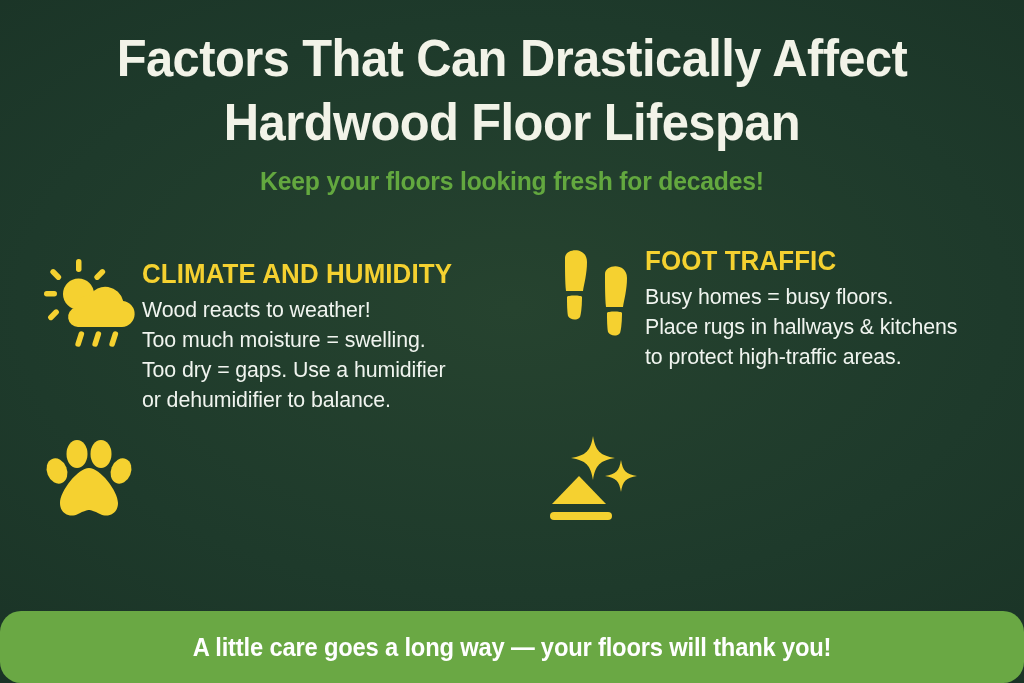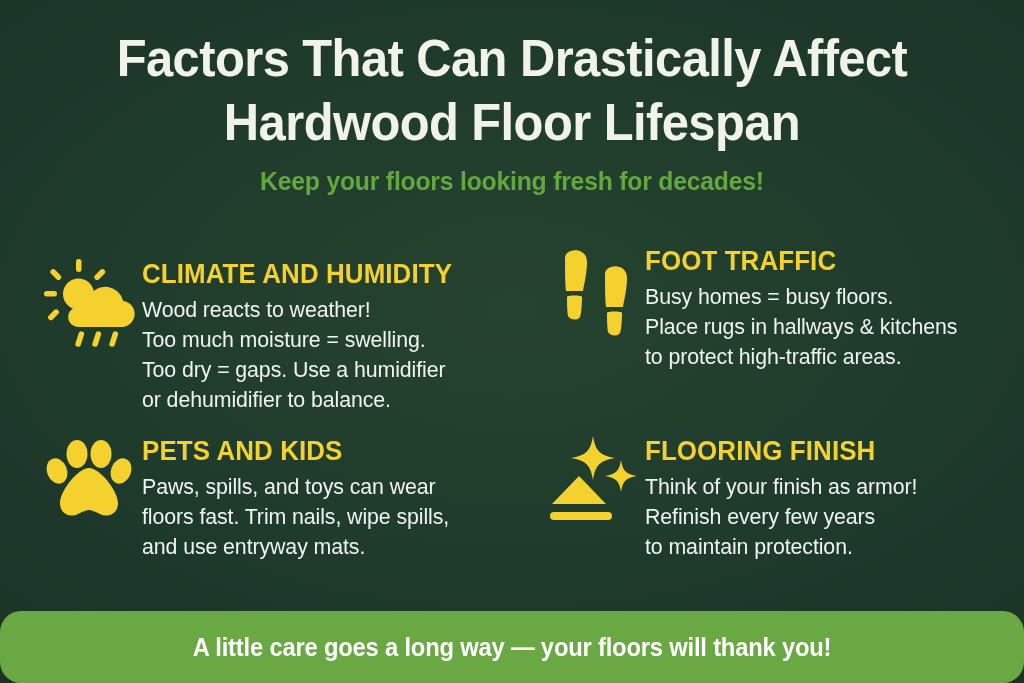--- a/index.html
+++ b/index.html
@@ -208,54 +208,38 @@
             <ellipse cx="31" cy="20" rx="10.5" ry="14"></ellipse>
             <ellipse cx="55" cy="20" rx="10.5" ry="14"></ellipse>
             <ellipse cx="75" cy="37" rx="10" ry="13" transform="rotate(22 75 37)"></ellipse>
 
             <path d="M43 34 C54 34 72 57 72 69 C72 80 62 84 54 80
                      C48 77 45 76 43 76 C41 76 38 77 32 80
                      C24 84 14 80 14 69 C14 57 32 34 43 34 Z"></path>
           </g>
         </svg>
       </div>
-      <div class="card-body">
-        <span class="card-title">PETS AND KIDS</span>
-        <div class="card-text">
-          <span>Paws, spills, and toys can wear</span>
-          <span>floors fast. Trim nails, wipe spills,</span>
-          <span>and use entryway mats.</span>
-        </div>
-      </div>
     </div>
 
     <div class="card card-br">
       <div class="icon-wrap">
         <svg width="92" height="88" viewBox="0 0 92 88" aria-hidden="true">
           <g fill="#f5d130">
 
             <path d="M44 2 C46.5 17 51 21.5 66 24 C51 26.5 46.5 31 44 46
                      C41.5 31 37 26.5 22 24 C37 21.5 41.5 17 44 2 Z"></path>
 
             <path d="M72 26 C73.8 37 77 40.2 88 42 C77 43.8 73.8 47 72 58
                      C70.2 47 67 43.8 56 42 C67 40.2 70.2 37 72 26 Z"></path>
 
             <path d="M30 42 L57 70 L3 70 Z"></path>
 
             <rect x="1" y="78" width="62" height="8" rx="4"></rect>
           </g>
         </svg>
-      </div>
-      <div class="card-body">
-        <span class="card-title">FLOORING FINISH</span>
-        <div class="card-text">
-          <span>Think of your finish as armor!</span>
-          <span>Refinish every few years</span>
-          <span>to maintain protection.</span>
-        </div>
       </div>
     </div>
 
   </div>
 
   <div class="footer">
     <span class="footer-text">A little care goes a long way — your floors will thank you!</span>
   </div>
 
 </div>

